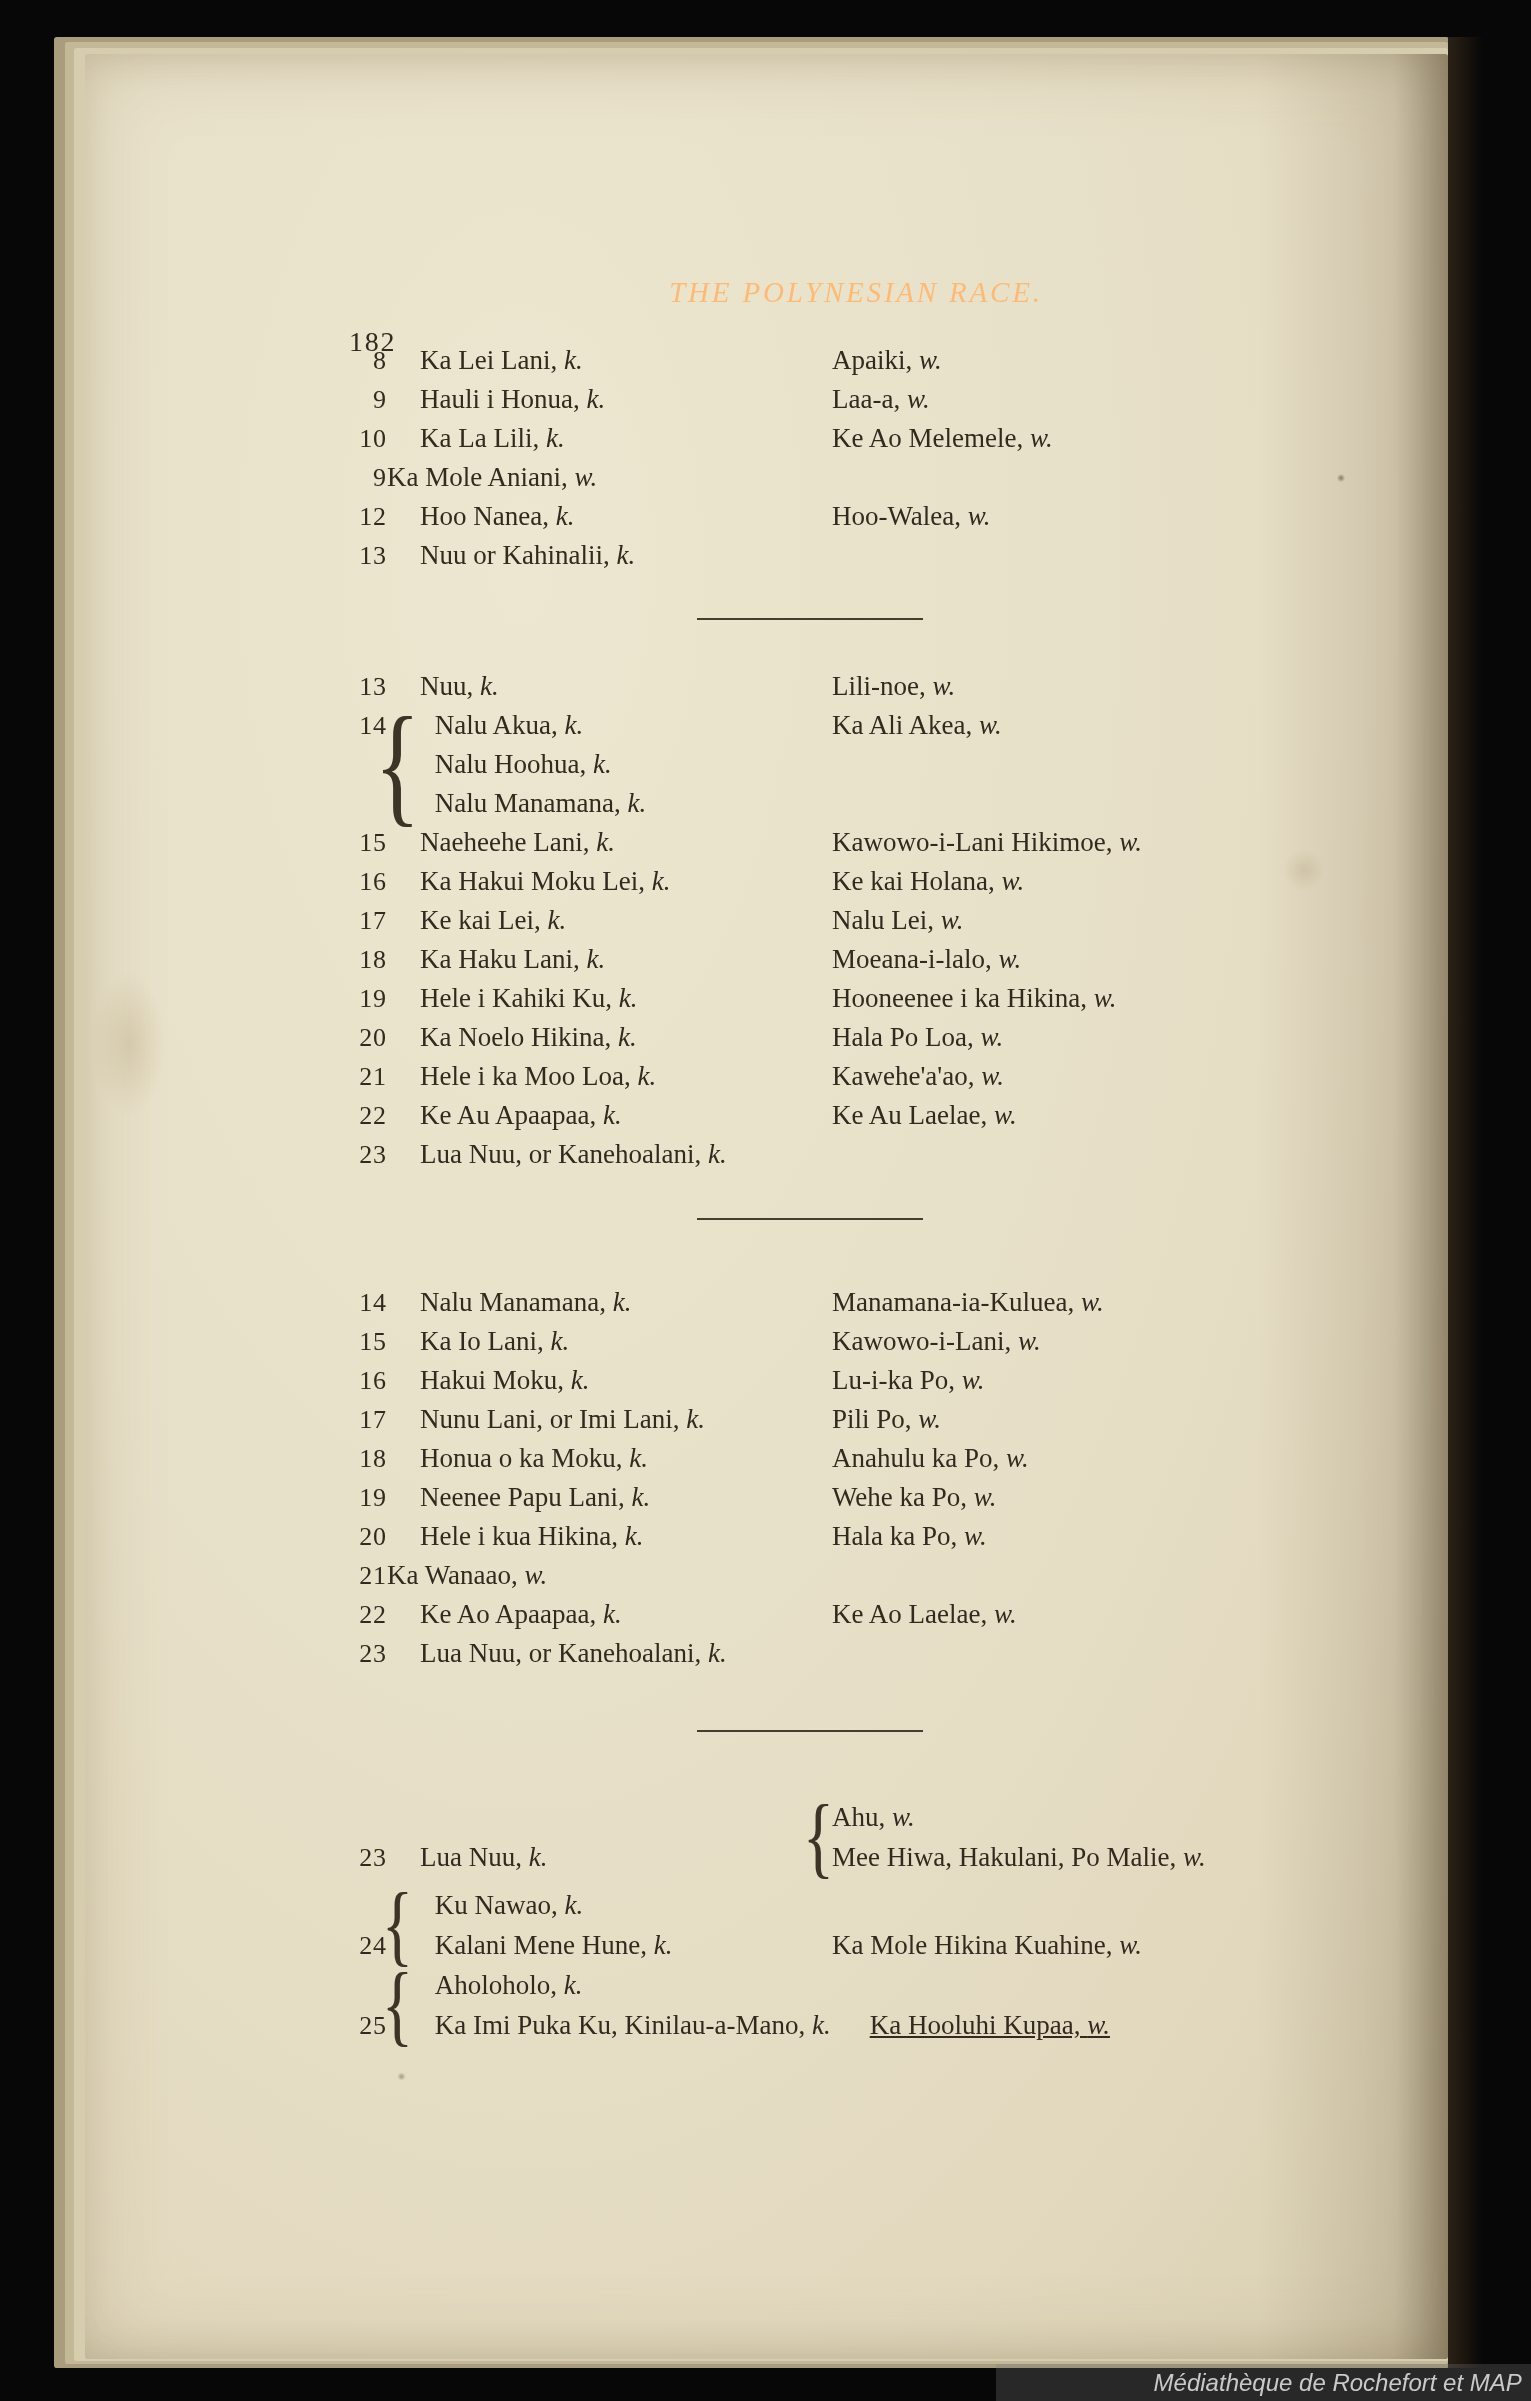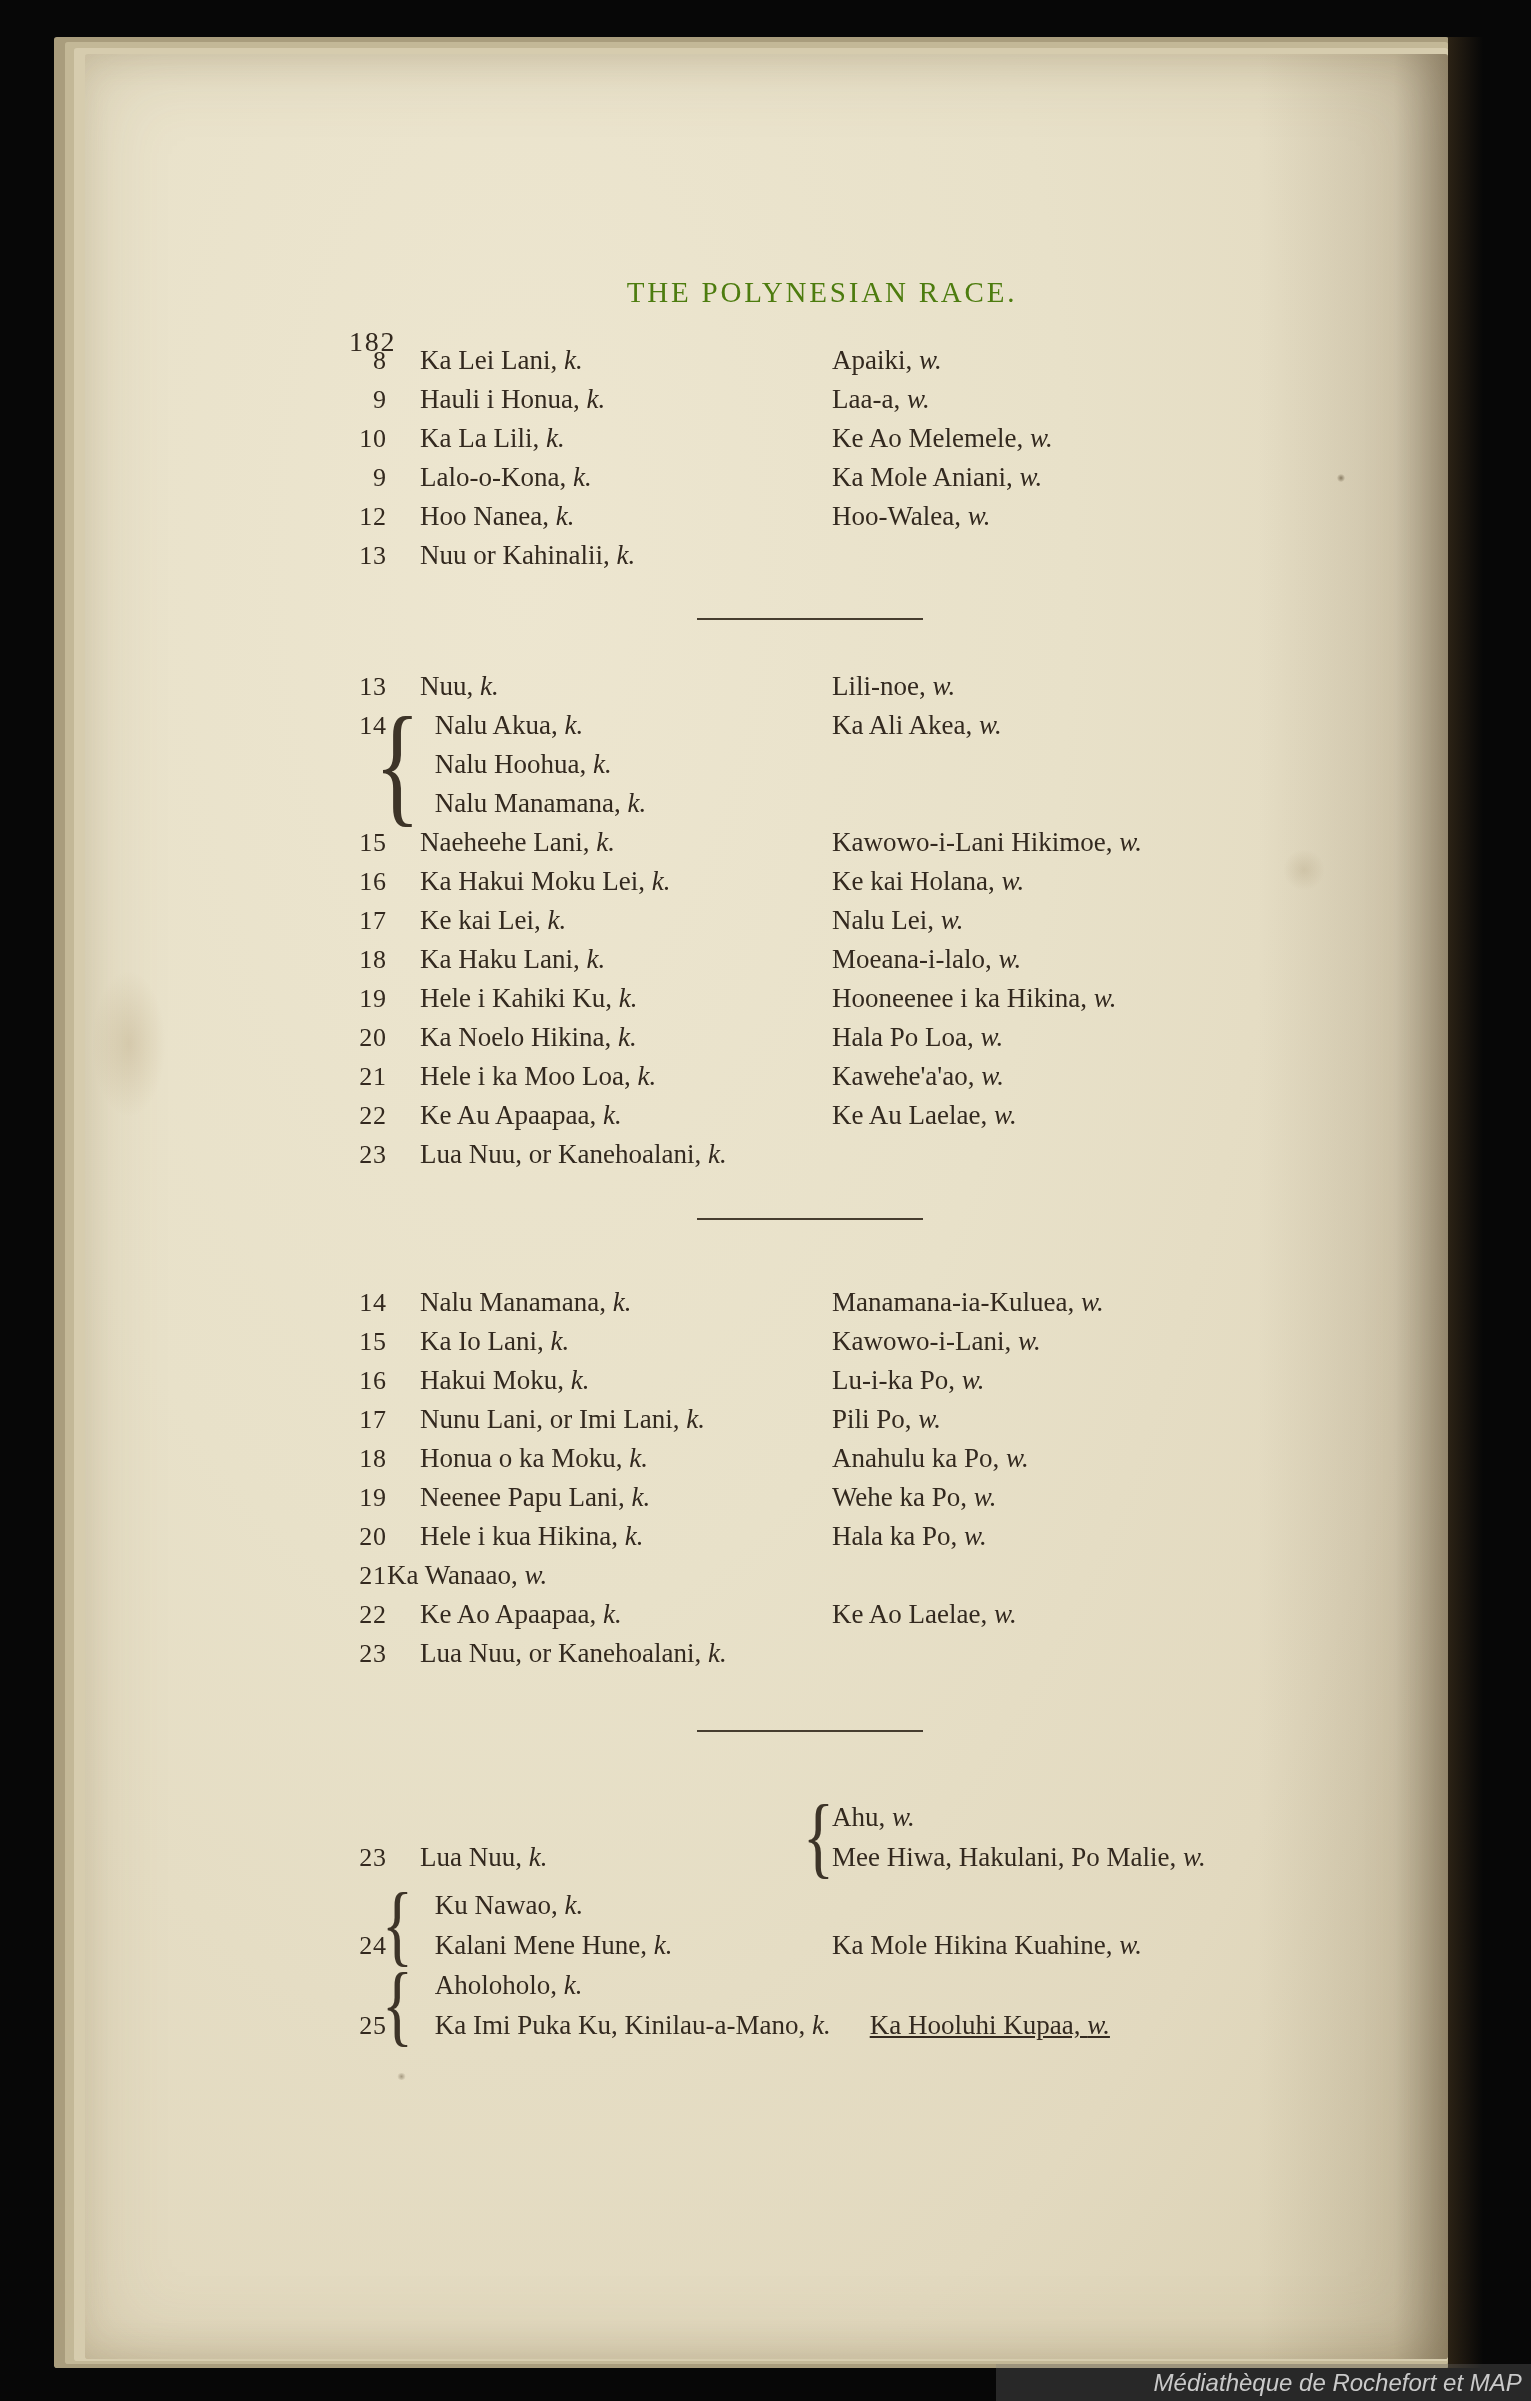--- a/index.html
+++ b/index.html
@@ -36,22 +36,22 @@
     background: radial-gradient(ellipse, rgba(140,110,60,.18), transparent 70%); }
   #stain2 { left:1283px; top:849px; width:42px; height:42px;
     background: radial-gradient(circle, rgba(120,95,50,.14), transparent 70%); }
   #stain3 { left:1337px; top:474px; width:8.3px; height:8.3px;
     background: radial-gradient(circle, rgba(70,55,30,.55), transparent 75%); }
   #stain4 { left:397px; top:2073px; width:9.2px; height:7.4px;
     background: radial-gradient(circle, rgba(70,55,30,.4), transparent 75%); }
 
   
   #page-number { left:349px; top:278px; font-size:28px; letter-spacing:1.8px;margin-top:48px; }
-  #page-title  { left:310px; top:276px; width:1024px; text-align:center;
-                 font-size:29px; letter-spacing:2.8px; color:#4d7c0f; }
+  #page-title  { left:344px; top:276px; width:1024px; text-align:center;
+                 font-style:italic; font-size:29px; letter-spacing:2.8px; color:#fdba74; }
 
   
   .block { position:absolute; left:330px; width:1024px; font-size:27px; }
   .row { display:flex; align-items:baseline; height:39px; line-height:39px; }
   [data-block="3"] .row { height:40px; line-height:40px; }
   .num { width:57px; text-align:right; flex:none; font-size:26px; letter-spacing:0.9px; }
   .h   { margin-left:33px; width:412px; flex:none; }
   .h.gr { padding-left:14.8px; width:412px; }
   .h.auto { width:auto; padding-left:14.8px; }
   .w   { flex:1; }
@@ -111,21 +111,20 @@
         <span class="h">Hauli i Honua, <i>k.</i></span>
         <span class="w">Laa-a, <i>w.</i></span>
       </div>
       <div class="row">
         <span class="num">10</span>
         <span class="h">Ka La Lili, <i>k.</i></span>
         <span class="w">Ke Ao Melemele, <i>w.</i></span>
       </div>
       <div class="row">
         <span class="num">9</span>
-        <span class="h">Lalo-o-Kona, <i>k.</i></span>
         <span class="w">Ka Mole Aniani, <i>w.</i></span>
       </div>
       <div class="row">
         <span class="num">12</span>
         <span class="h">Hoo Nanea, <i>k.</i></span>
         <span class="w">Hoo-Walea, <i>w.</i></span>
       </div>
       <div class="row">
         <span class="num">13</span>
         <span class="h">Nuu or Kahinalii, <i>k.</i></span>

